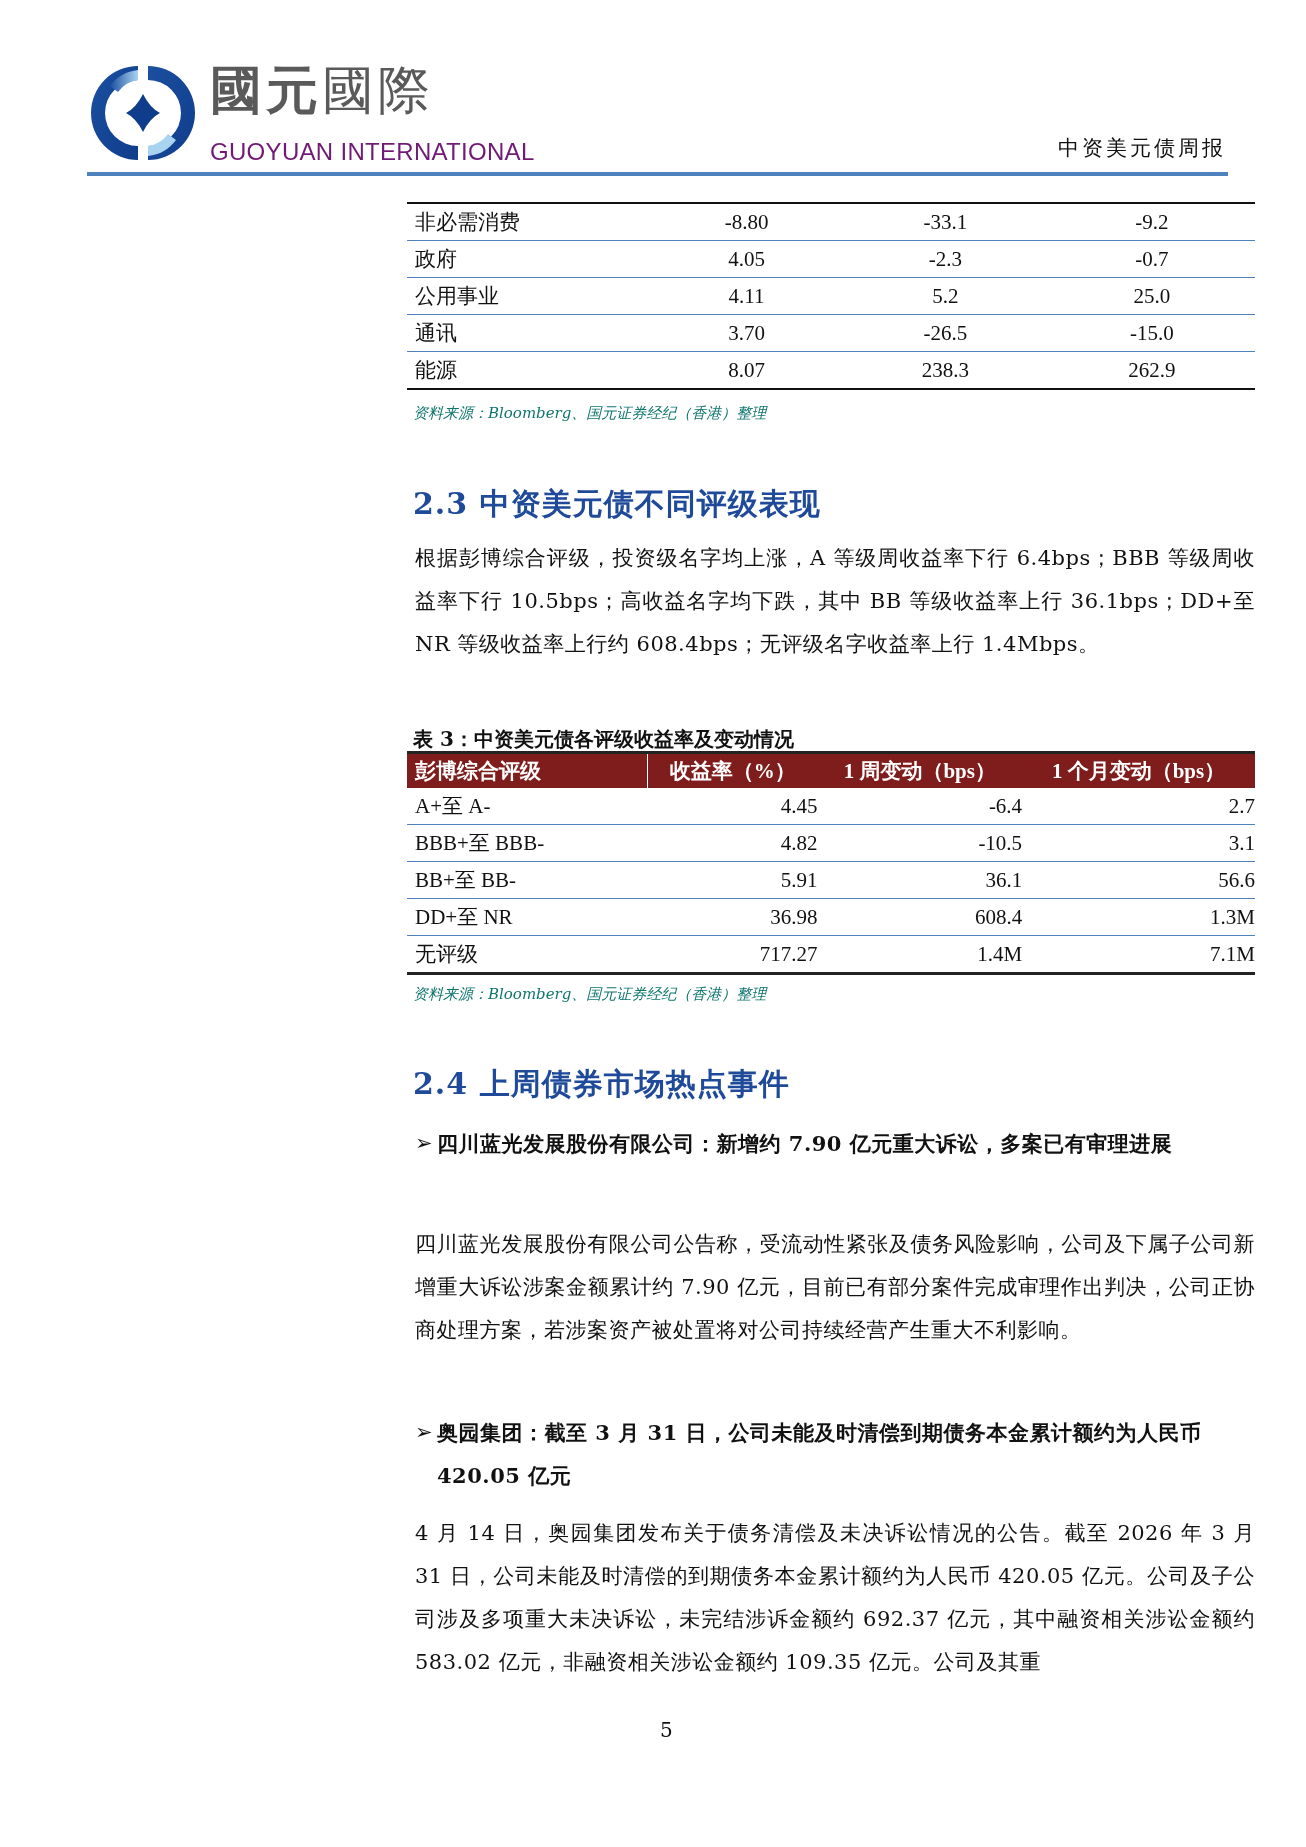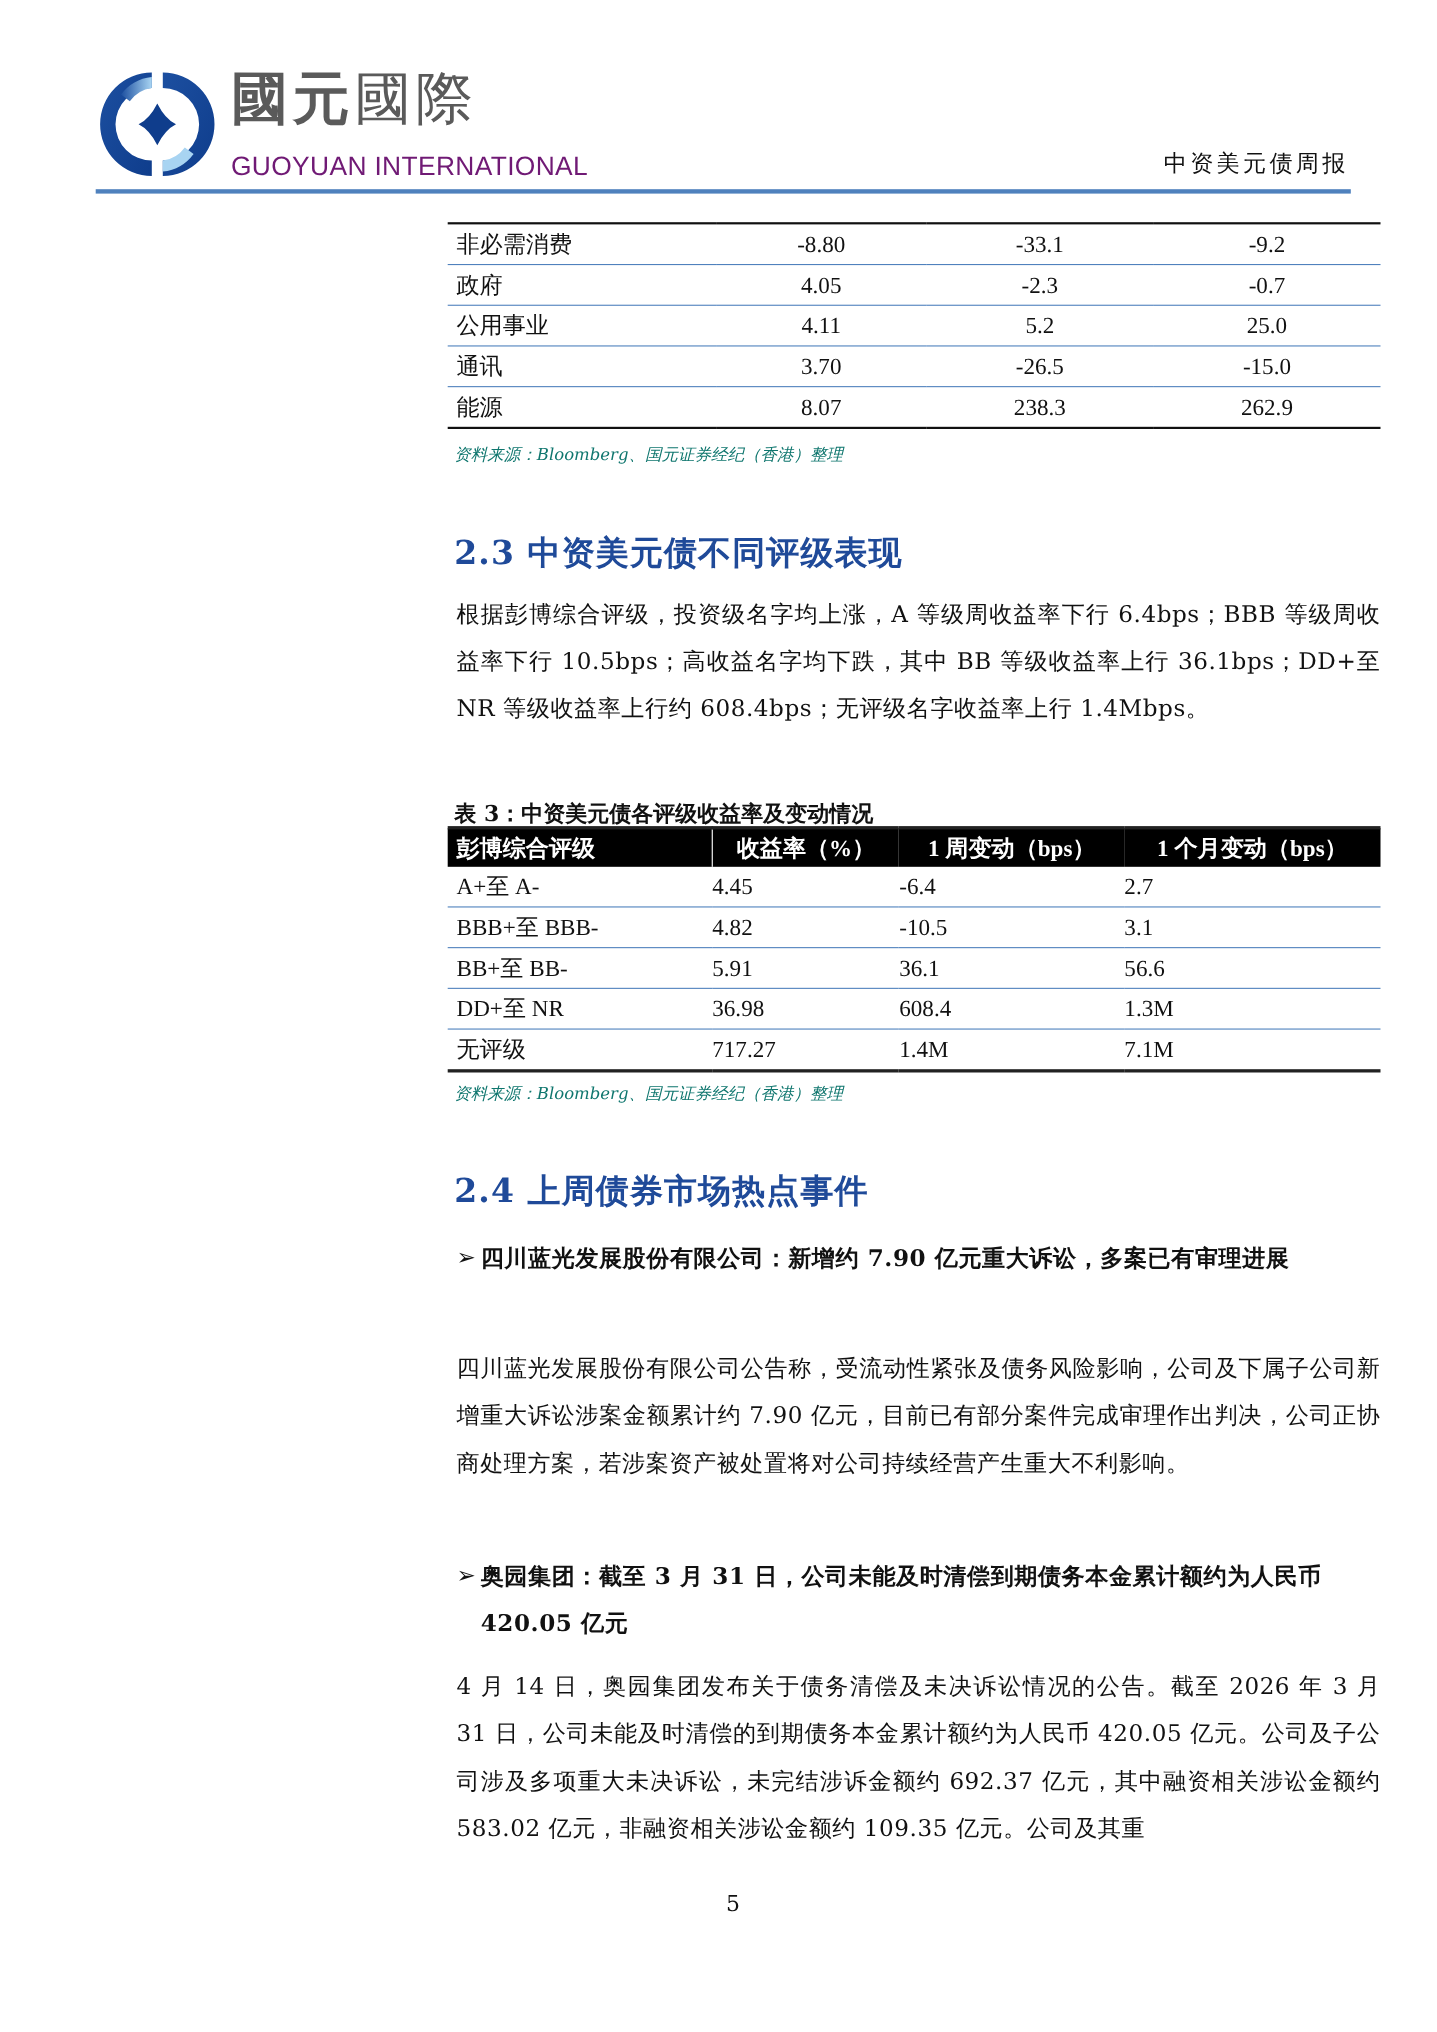--- a/index.html
+++ b/index.html
@@ -25,27 +25,27 @@
   .t1 td.lbl { text-align:left; padding-left:8px; width:236px;margin-left:45px; }
   .t1 td.num { text-align:center; }
 
   .src { left:413px; font-size:15px; font-style:italic; color:#0f766e; }
 
   .h2 { left:413px; font-size:30px; font-weight:bold; color:#1f4a99; line-height:36px; letter-spacing:1px; }
   .para { left:415px; width:840px; font-size:21px; line-height:43px; text-align:justify; letter-spacing:0.5px; }
 
   .tcap { left:413px; top:727px; font-size:20px; font-weight:bold; line-height:24px; }
   .t3 { left:407px; top:751px; width:848px; border-top:3px solid #222; border-bottom:3px solid #222; }
-  .t3 th { background:#000000; color:#fff; height:34px; font-size:21px; font-weight:bold; padding:0; }
+  .t3 th { background:#7f1d1d; color:#fff; height:34px; font-size:21px; font-weight:bold; padding:0; }
   .t3 th.lbl { text-align:left; padding-left:8px; width:232px; border-right:1px solid #fff; }
   .t3 th.num { }
   .t3 td { height:36px; padding:0; font-size:21px; border-bottom:1px solid #4f81bd; }
   .t3 tr:last-child td { border-bottom:none; }
   .t3 td.lbl { text-align:left; padding-left:8px; }
-  .t3 td.num { text-align:left; }
+  .t3 td.num { text-align:right; }
 
   .bullet { left:415px; width:840px; font-size:21px; font-weight:bold; line-height:43px; }
   .bullet .mark { position:absolute; left:0; top:0; font-weight:normal; }
   .bullet .btext { display:block; margin-left:22px; letter-spacing:0.5px; }
 
   .page-num { left:660px; top:1718px; font-size:20px; }
 </style>
 </head>
 <body>
 

